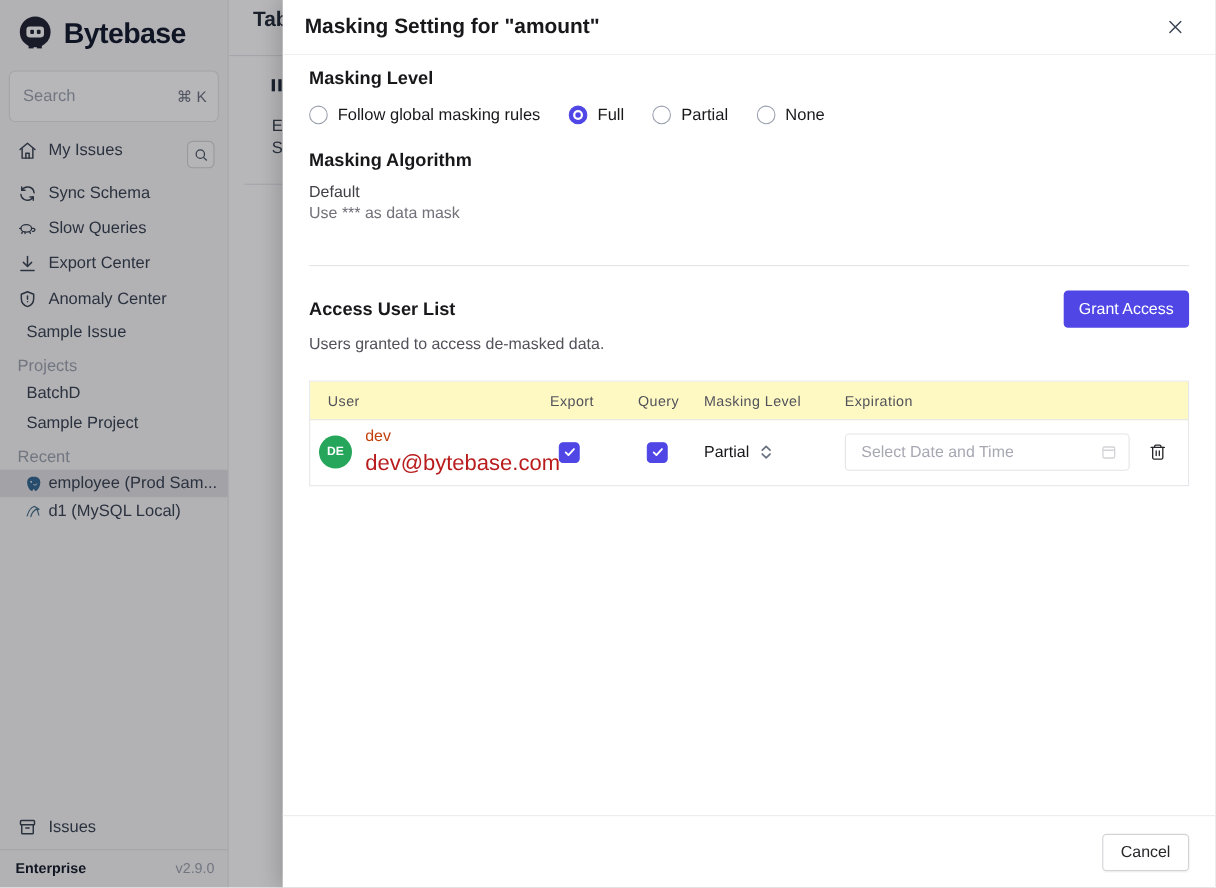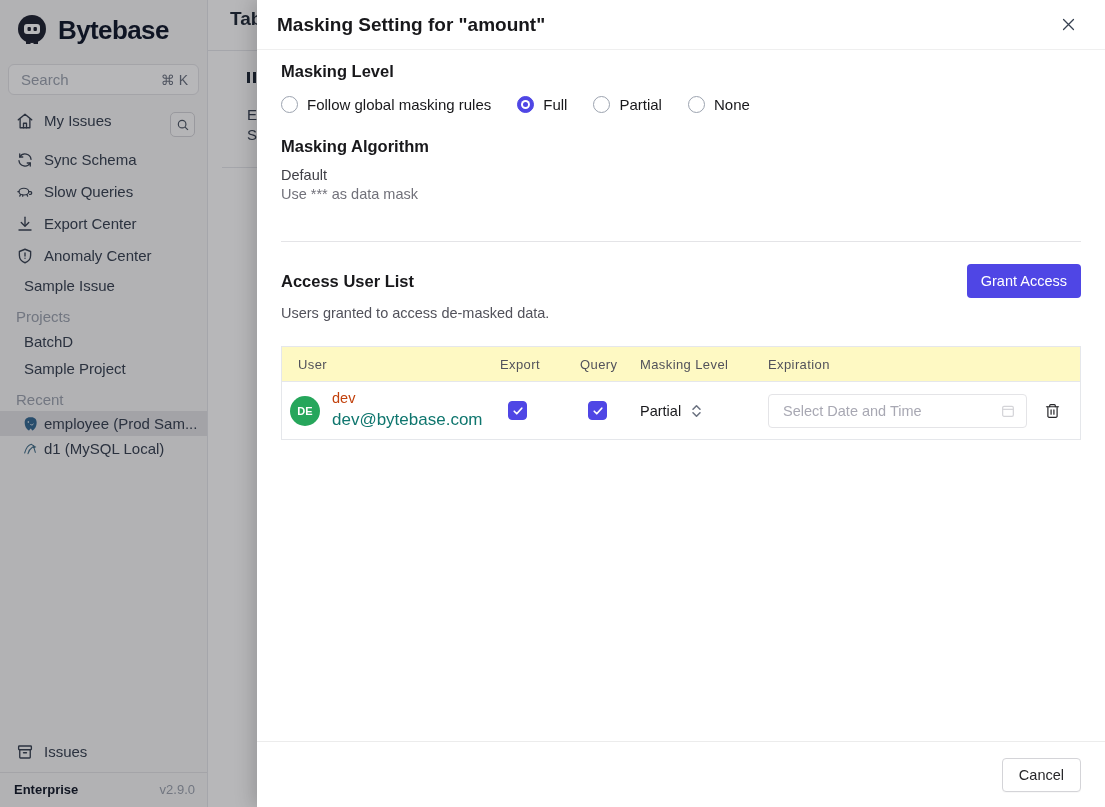--- a/index.html
+++ b/index.html
@@ -4,21 +4,21 @@
 <style>
   html,body{margin:0;padding:0;}
   body{font-family:"Liberation Sans",sans-serif;background:#e5e5e5;}
   .stage{position:relative;width:1105px;height:807px;overflow:hidden;background:#fff;}
 
   
   .sidebar{position:absolute;left:0;top:0;width:208px;height:807px;background:#f8f8f8;
     border-right:1px solid #e5e7eb;display:flex;flex-direction:column;box-sizing:border-box;}
   .logo-row{display:flex;align-items:center;gap:8px;padding:12px 10px 8px 14px;}
   .logo-word{font-size:26px;font-weight:800;color:#0f172a;letter-spacing:-0.6px;}
-  .search-box{margin:8px 8px 4px 8px;height:31px;border:1px solid #e4e4e7;border-radius:6px;background:#fff;
+  .search-box{margin:8px 8px 4px 8px;height:47px;border:1px solid #e4e4e7;border-radius:6px;background:#fff;
     display:flex;align-items:center;padding:0 10px;box-sizing:border-box;}
   .search-box input{border:none;outline:none;flex:1;min-width:0;font-size:15px;color:#374151;background:transparent;font-family:inherit;}
   .search-box input::placeholder{color:#9ca3af;}
   .kbd{font-size:14px;color:#6b7280;white-space:nowrap;}
   .nav{margin-top:6px;}
   .nav-item{display:flex;align-items:flex-start;gap:10px;padding:7px 12px 7px 16px;font-size:15px;color:#374151;cursor:pointer;}
   .nav-item svg{flex:0 0 auto;}
   .mini-search{margin-left:auto;width:25px;height:25px;border:1px solid #d4d4d8;border-radius:5px;background:#fcfcfc;
     display:flex;align-items:center;justify-content:center;padding:0;cursor:pointer;}
   .sec-title{padding:9px 16px 3px 16px;font-size:15px;color:#9ca3af;}
@@ -74,21 +74,21 @@
   .acc-table{margin-top:25px;border:1px solid #e5e7eb;}
   .thead,.trow{display:grid;grid-template-columns:218px 80px 60px 128px 1fr;align-items:center;}
   .thead{height:34px;background:#fef9c3;border-bottom:1px solid #e5e7eb;}
   .th{font-size:13px;color:#52525b;font-weight:500;letter-spacing:0.4px;white-space:nowrap;}
   .th:first-child{padding-left:16px;}
   .trow{min-height:57px;}
   .user-cell{display:flex;align-items:center;gap:12px;padding:6px 0 6px 8px;}
   .avatar{width:30px;height:30px;border-radius:50%;background:#26a65b;color:#fff;font-size:11px;font-weight:700;
     display:flex;align-items:center;justify-content:center;flex:0 0 auto;}
   .user-name{font-size:14.5px;color:#c2410c;line-height:1.35;cursor:pointer;}
-  .user-email{font-size:17px;color:#0f766e;line-height:1.35;}
+  .user-email{font-size:20px;color:#b91c1c;line-height:1.35;}
   .cb{position:relative;width:19px;height:19px;border:1.5px solid #9ca3af;border-radius:4px;background:#fff;
     box-sizing:border-box;margin-left:8px;display:flex;align-items:center;justify-content:center;cursor:pointer;}
   .cb svg{display:none;}
   .cb.on{background:#4f46e5;border-color:#4f46e5;}
   .cb.on svg{display:block;}
   .ml-select{display:flex;align-items:center;gap:10px;font-size:14.5px;color:#18181b;cursor:pointer;}
   .exp-cell{display:flex;align-items:center;gap:17px;padding-right:20px;}
   .date-input{flex:0 0 auto;width:259px;height:34px;border:1px solid #e4e4e7;border-radius:4px;
     display:flex;align-items:center;padding:0 10px 0 12px;box-sizing:border-box;background:#fff;}
   .date-input input{border:none;outline:none;flex:1;min-width:0;font-size:14.5px;color:#374151;background:transparent;font-family:inherit;}

